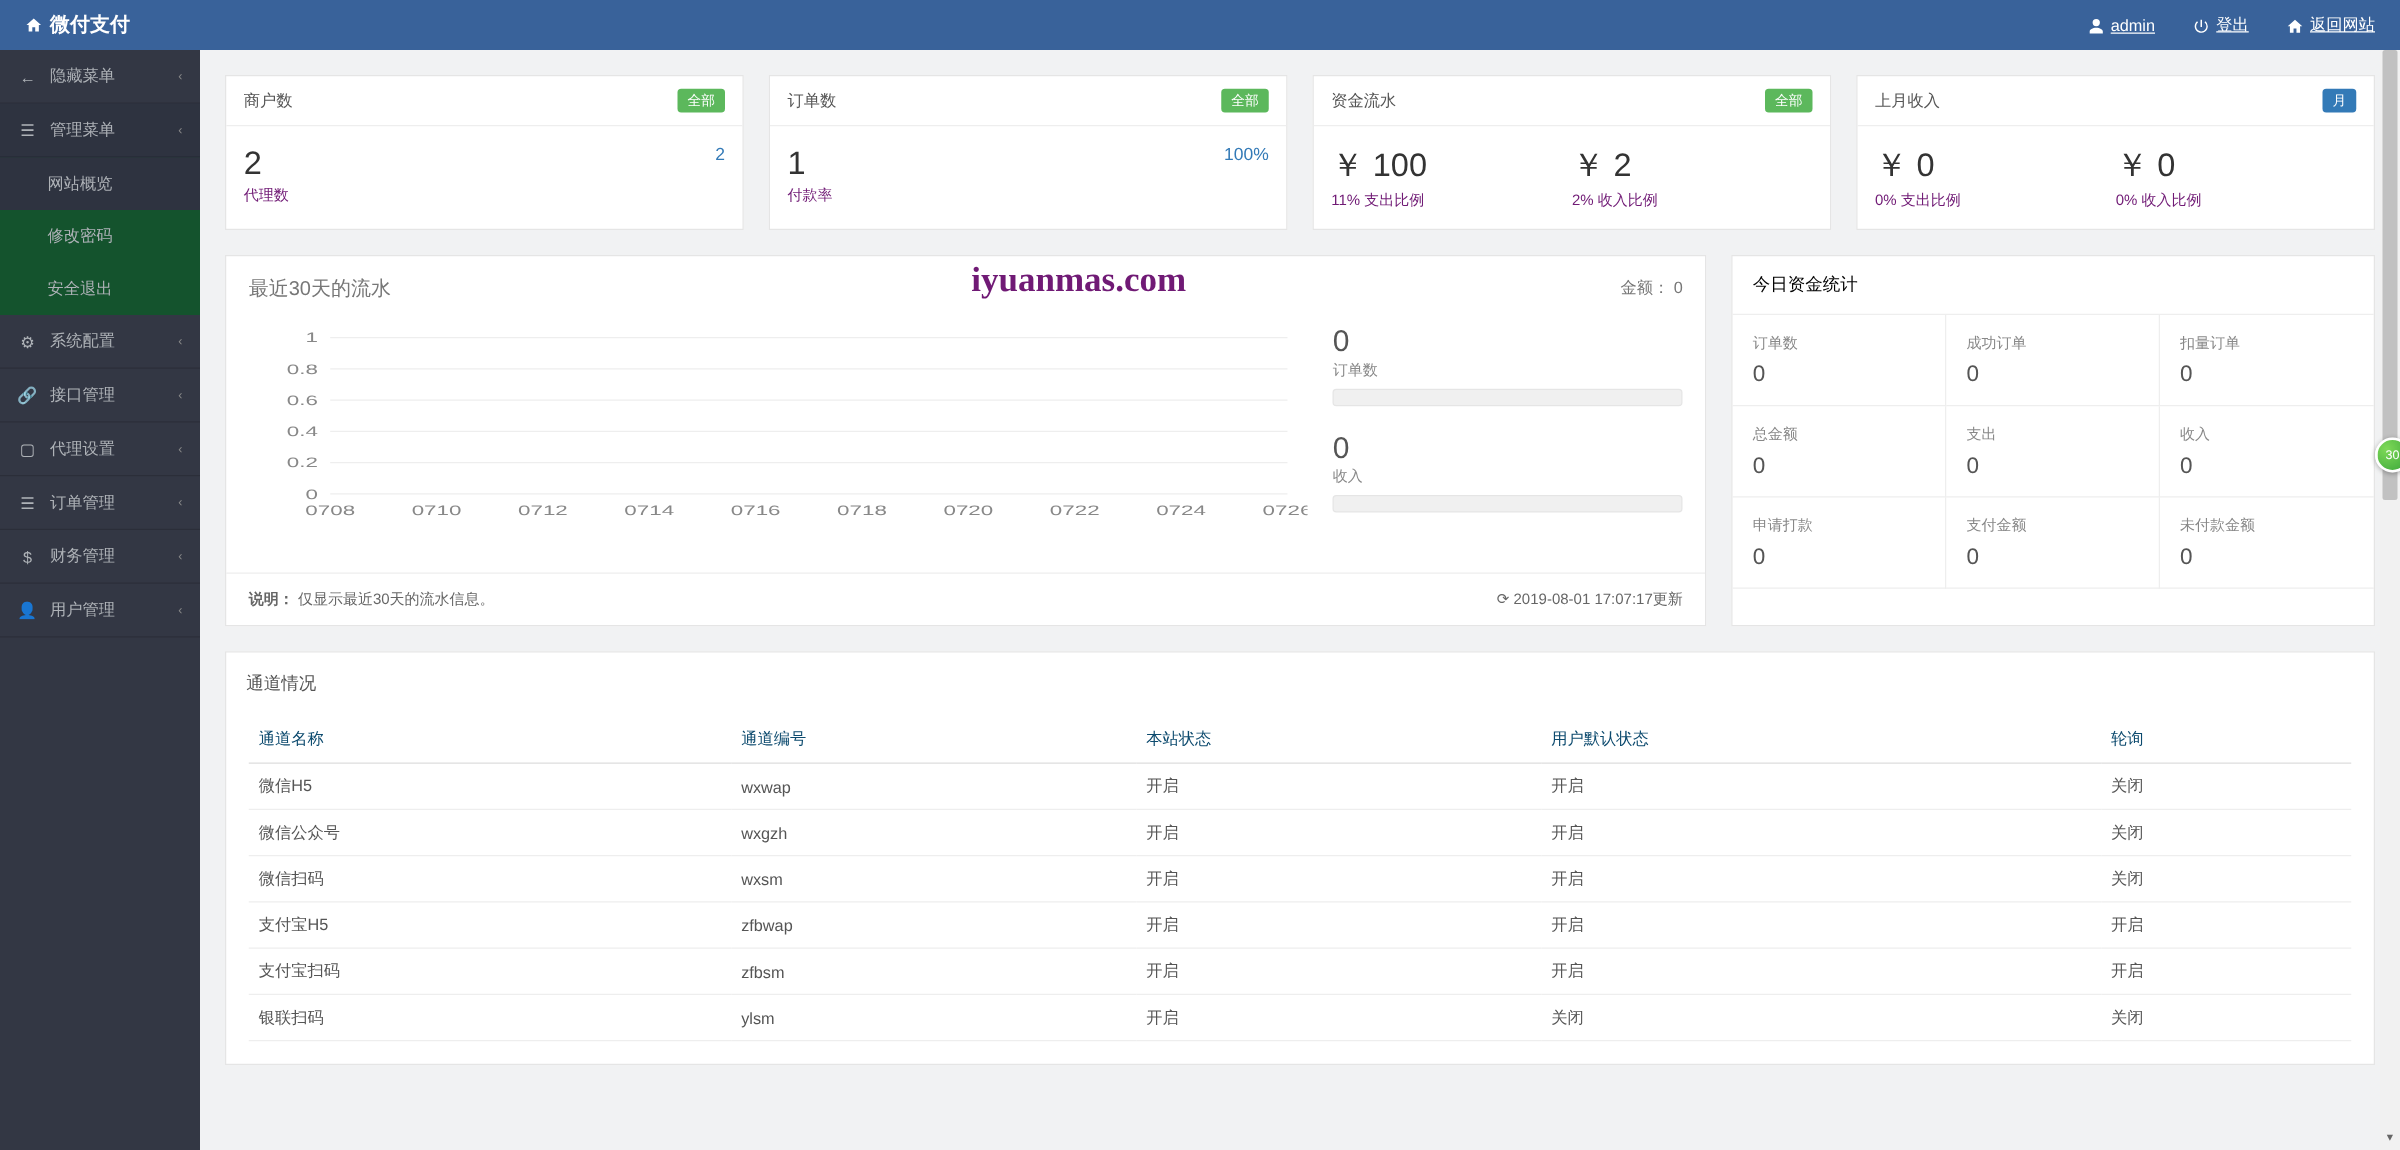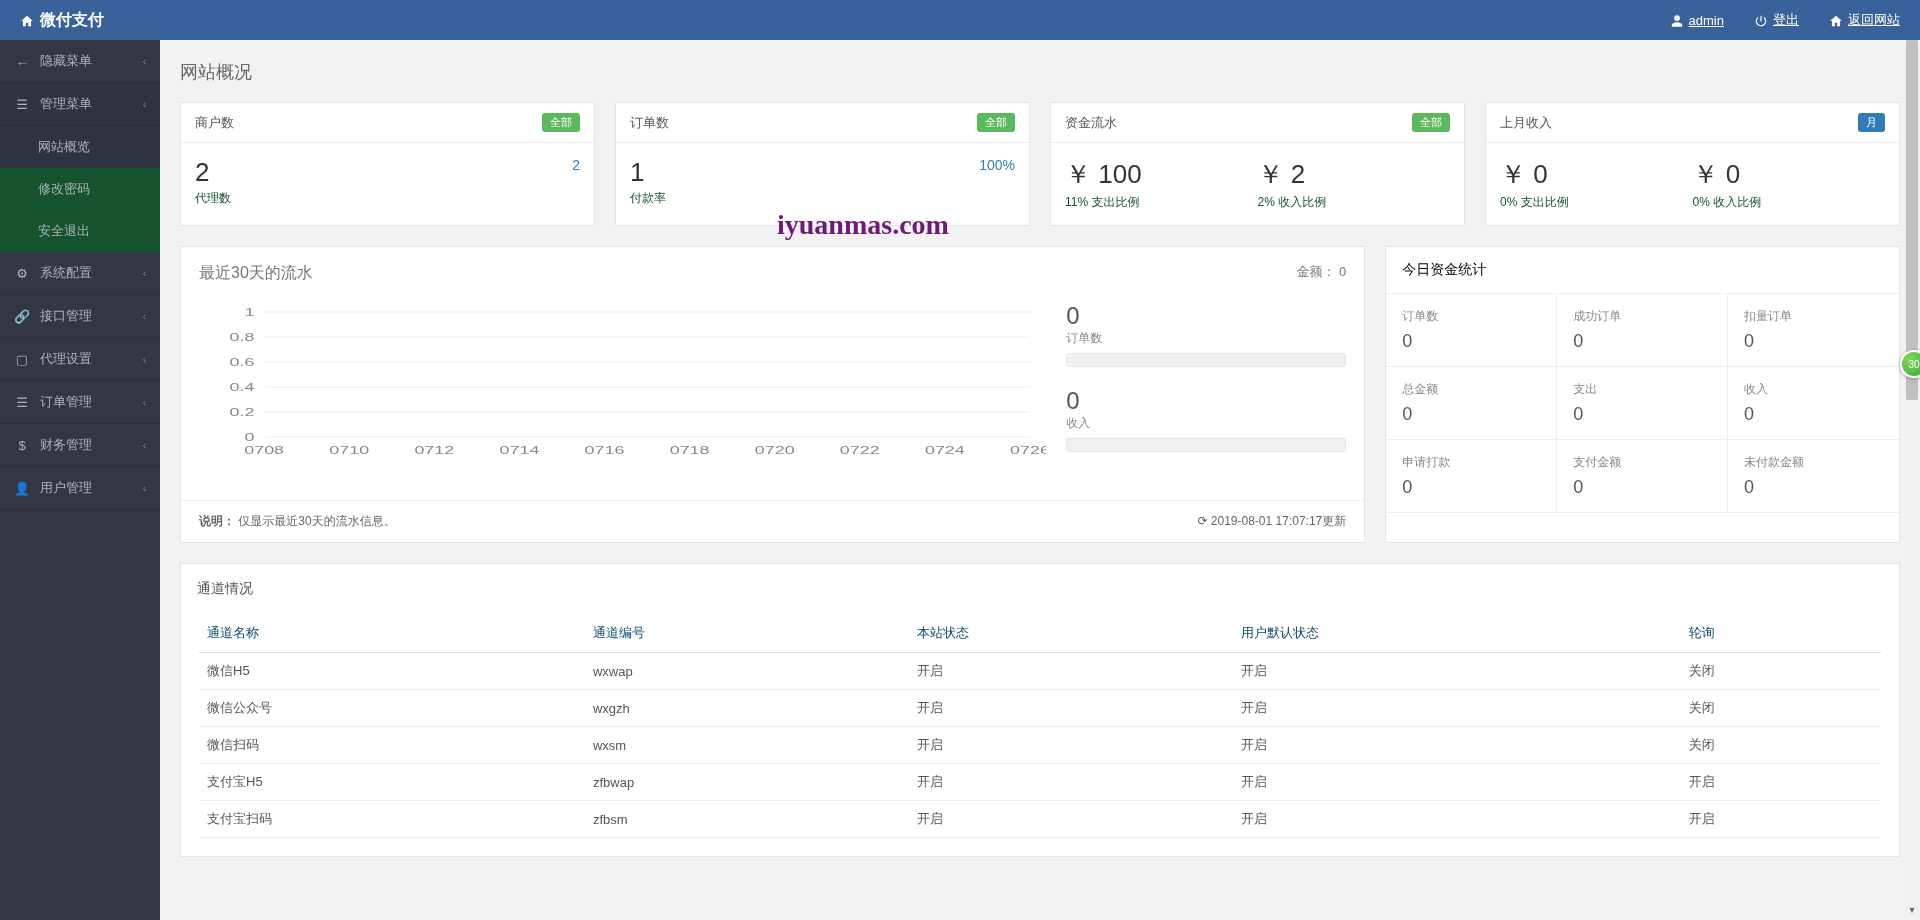--- a/index.html
+++ b/index.html
@@ -29,21 +29,21 @@
 .stats-row { display: flex; gap: 20px; margin-bottom: 20px; }
 .card { background: #fff; border: 1px solid #e5e5e5; flex: 1; }
 .card-header { display: flex; justify-content: space-between; align-items: center; padding: 10px 14px; border-bottom: 1px solid #eee; font-size: 13px; color: #555; }
 .badge { font-size: 11px; padding: 2px 8px; border-radius: 3px; color: #fff; }
 .badge-green { background: #5cb85c; }
 .badge-blue { background: #337ab7; }
 .card-body { padding: 14px; }
 .stat-split { display: flex; }
 .stat-col { flex: 1; }
 .stat-big { font-size: 26px; font-weight: 300; color: #333; }
-.stat-sub { font-size: 12px; color: #14532d; margin-top: 2px; }
+.stat-sub { font-size: 12px; color: #701a75; margin-top: 2px; }
 .stat-right { text-align: right; }
 .stat-right .num { font-size: 14px; color: #337ab7; }
 
 
 .row2 { display: flex; gap: 20px; margin-bottom: 20px; }
 .chart-card { flex: 3; }
 .today-card { flex: 1.3; }
 
 .chart-header { display: flex; justify-content: space-between; padding: 16px 18px 8px; }
 .chart-title { font-size: 16px; color: #777; }
@@ -182,21 +182,20 @@
         </div>
         <div class="sidebar-item">
           <span class="icon">👤</span>
           <span>用户管理</span>
           <span class="chev">‹</span>
         </div>
       </div>
   </div>
 
   <div class="main">
-    <div class="page-title">网站概况</div>
 
     <div class="stats-row" id="stats-row">
         <div class="card">
           <div class="card-header">
             <span>商户数</span>
             <span class="badge badge-green">全部</span>
           </div>
           <div class="card-body">
             <div class="stat-split">
               <div class="stat-col">
@@ -409,20 +408,27 @@
               <td>开启</td>
               <td>开启</td>
             </tr>
             <tr>
               <td>支付宝扫码</td>
               <td>zfbsm</td>
               <td>开启</td>
               <td>开启</td>
               <td>开启</td>
             </tr>
+            <tr>
+              <td>银联扫码</td>
+              <td>ylsm</td>
+              <td>开启</td>
+              <td>关闭</td>
+              <td>关闭</td>
+            </tr>
           </tbody>
       </table>
     </div>
   </div>
 </div>
 
 <div class="watermark">iyuanmas.com</div>
 <div class="float-badge">30</div>
 
 </body></html>

